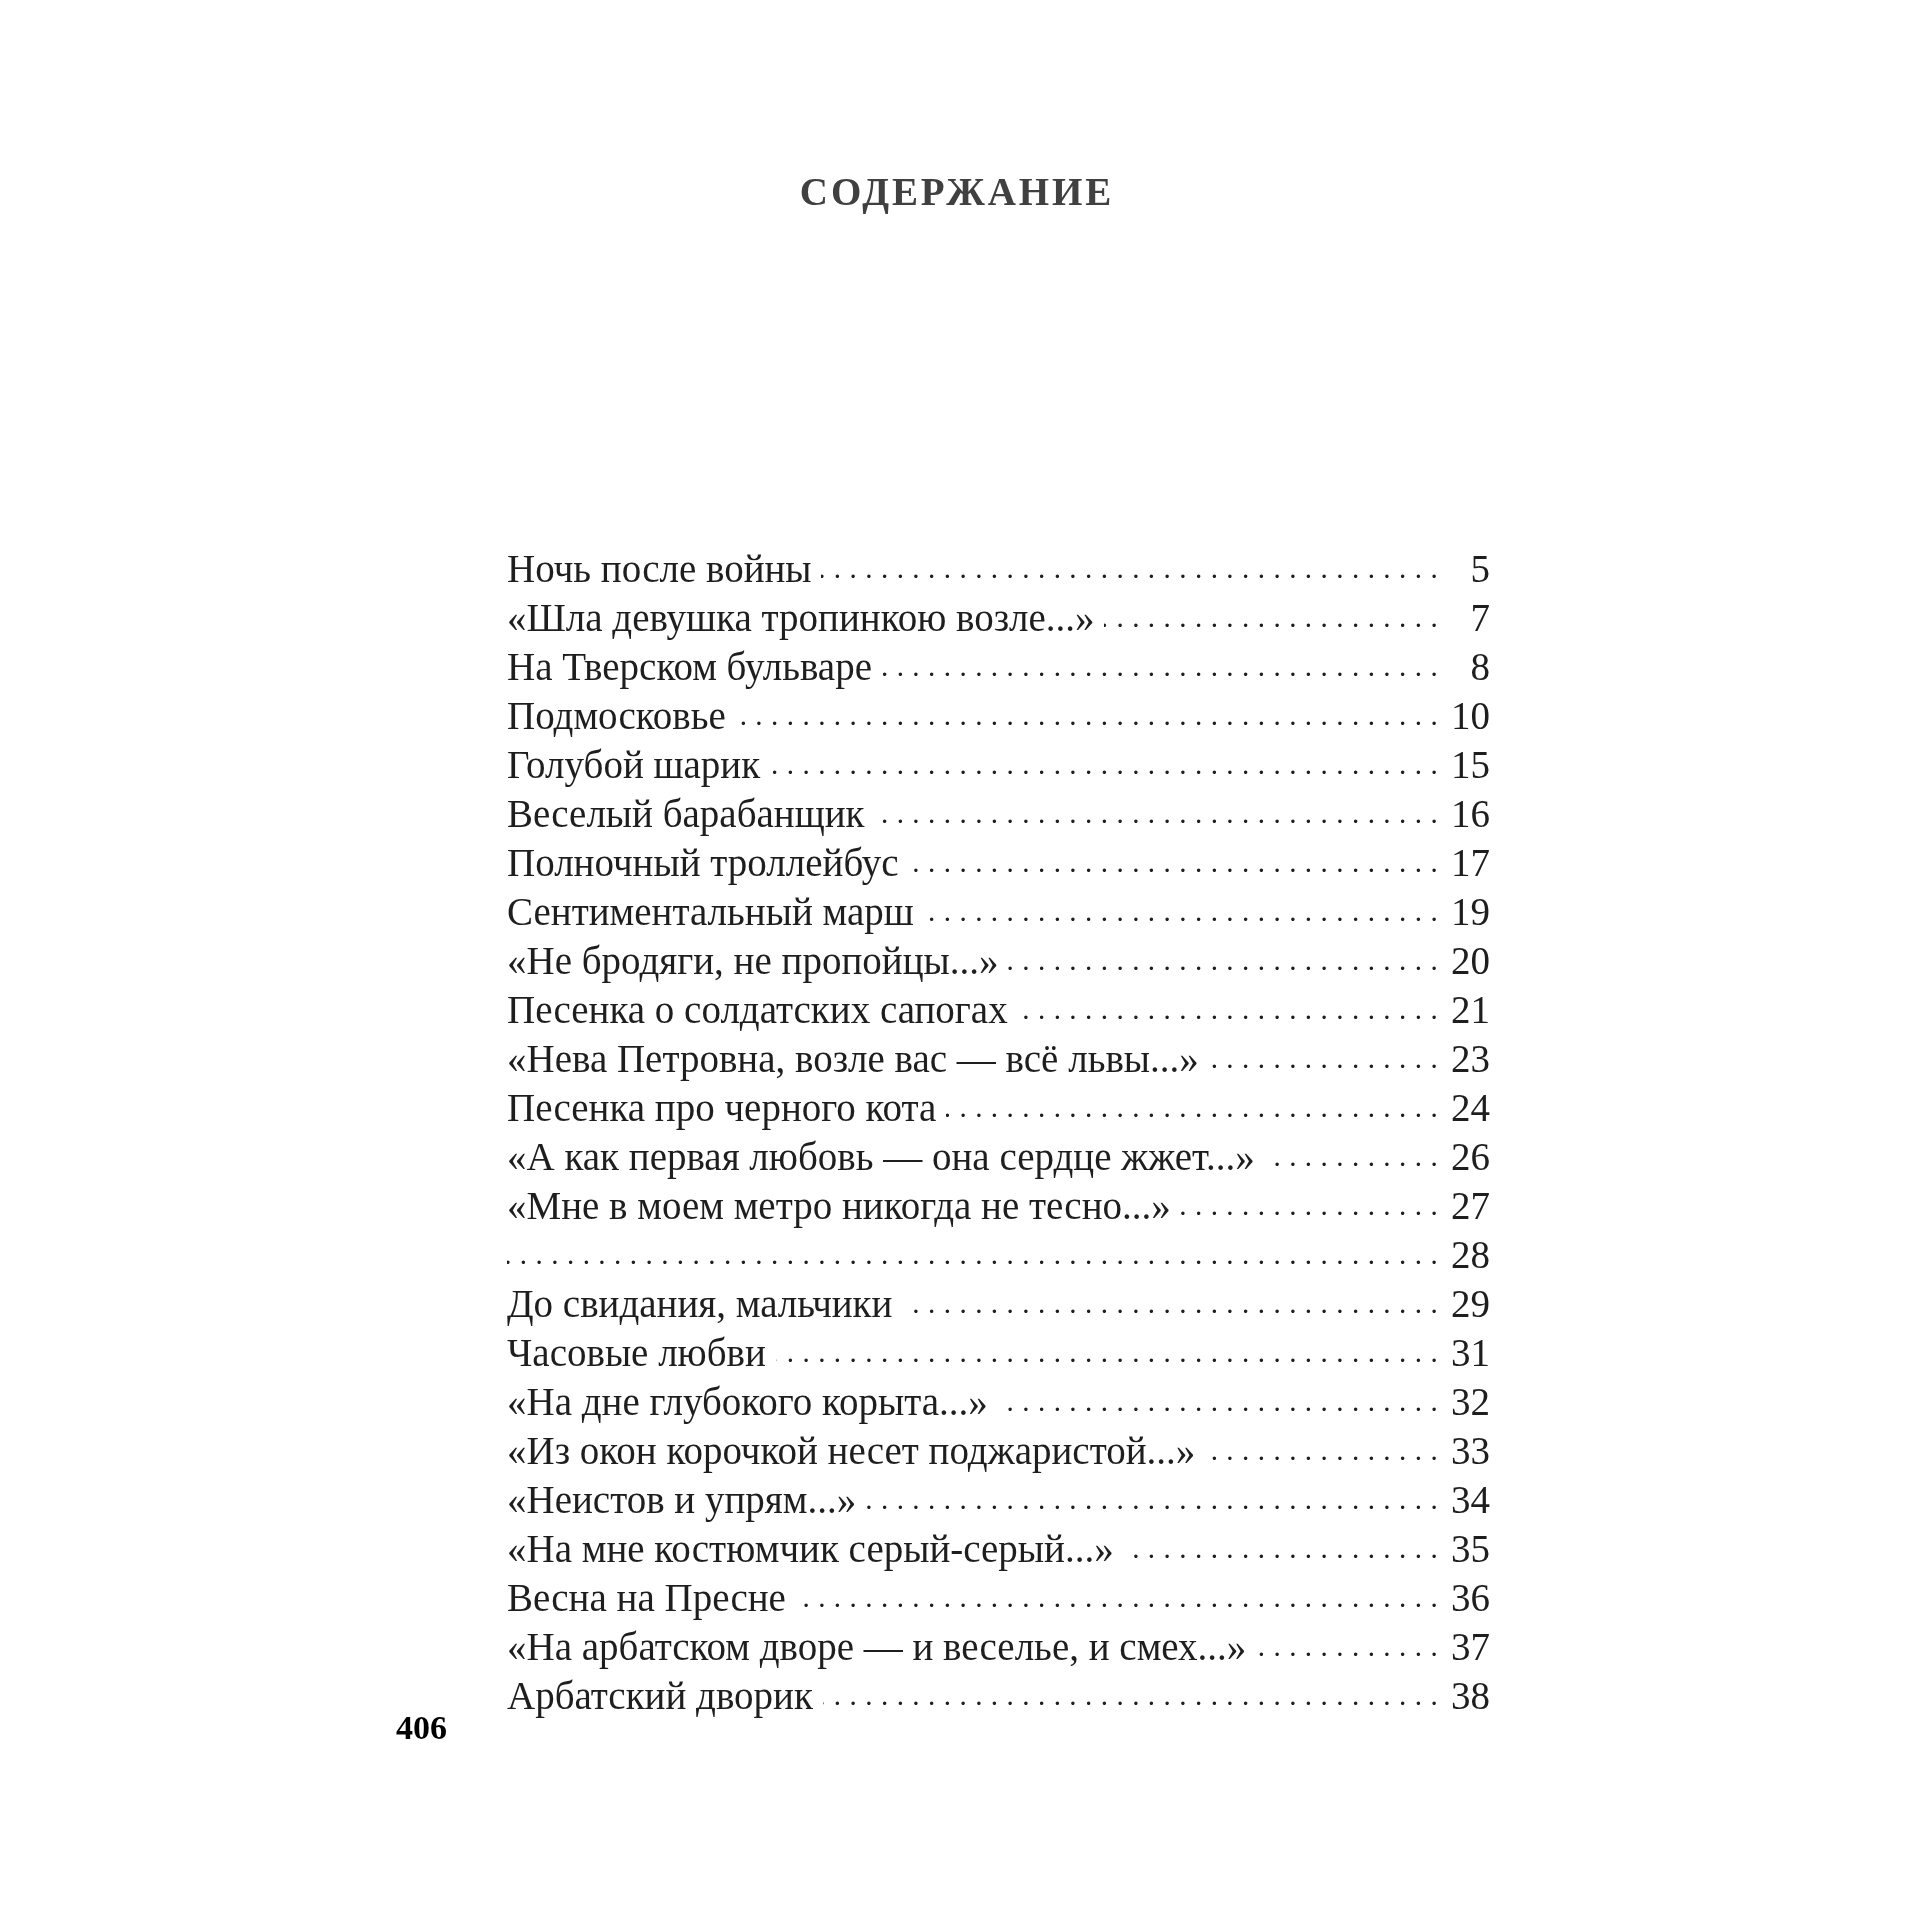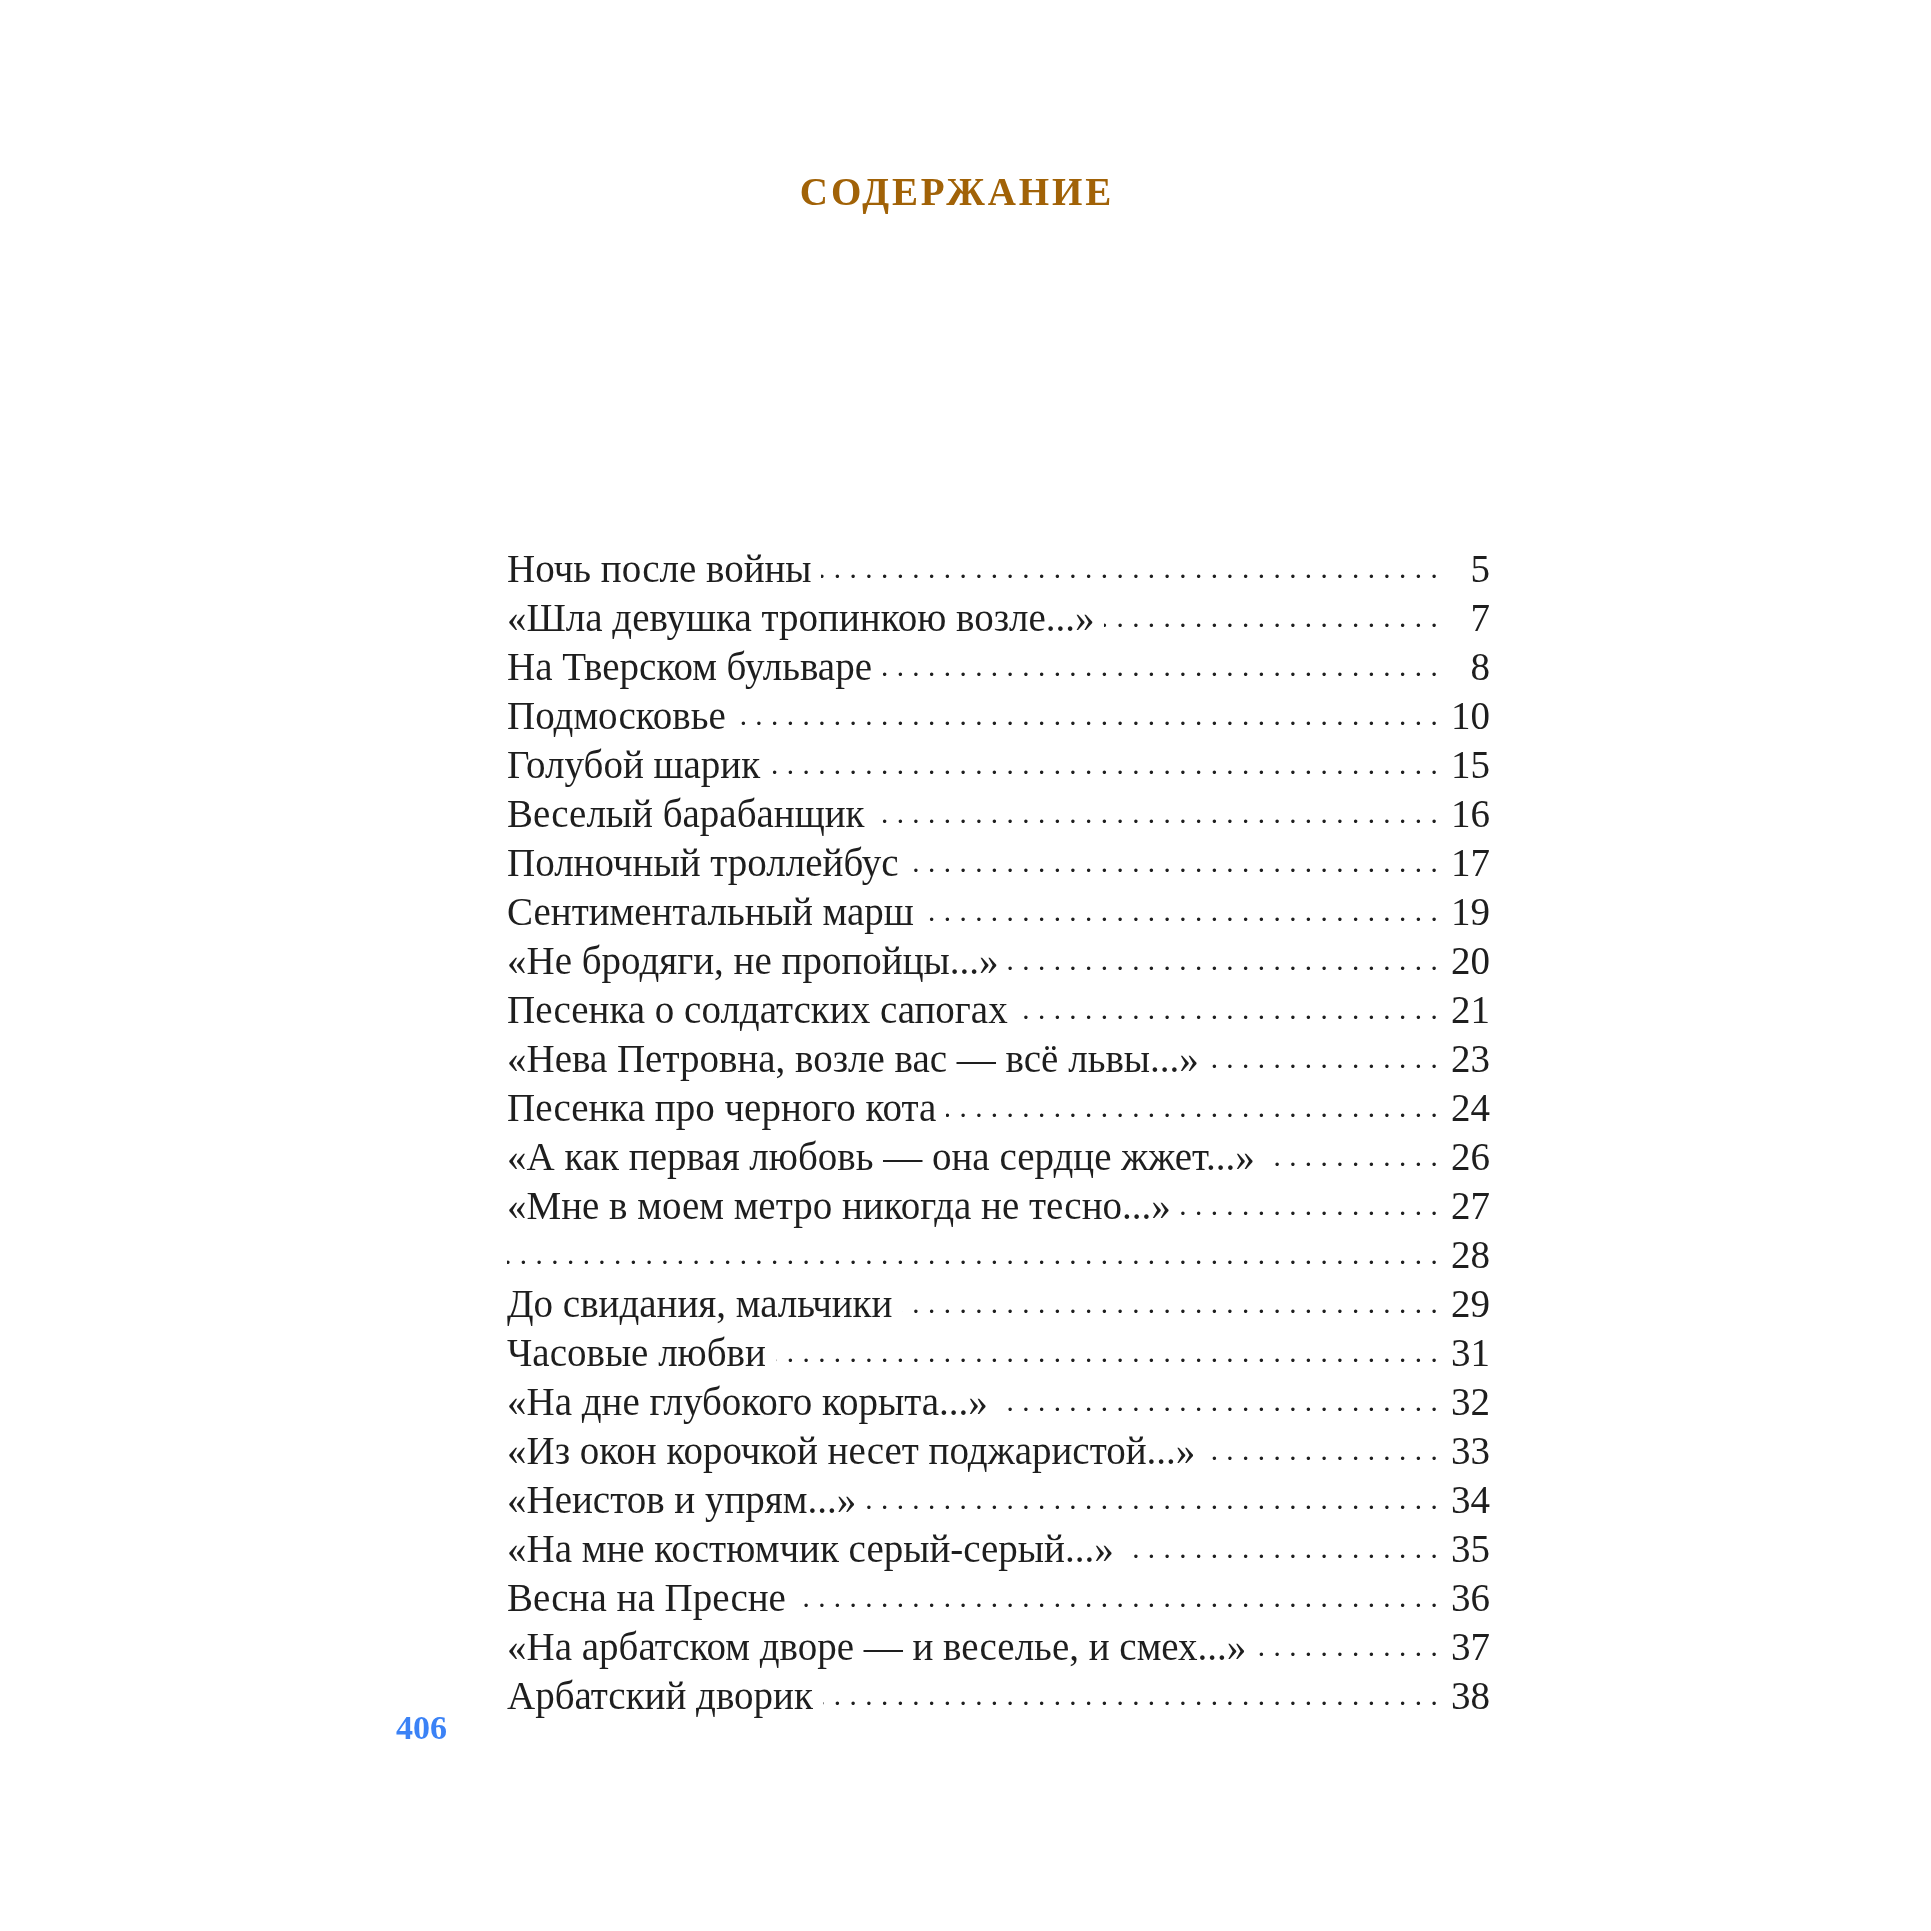--- a/index.html
+++ b/index.html
@@ -17,21 +17,21 @@
     }
     .page-title {
       position: absolute;
       top: 143px;
       left: 0;
       width: 1914px;
       text-align: center;
       font-size: 39px;
       font-weight: bold;
       letter-spacing: 2.9px;
-      color: #a16207;
+      color: #404040;
     }
     .toc {
       position: absolute;
       top: 544px;
       left: 507px;
       width: 983px;
     }
     .toc-row {
       display: flex;
       align-items: flex-end;
@@ -65,21 +65,21 @@
       min-width: 42px;
       text-align: right;
       padding-left: 9.7px;
     }
     .folio {
       position: absolute;
       top: 1709px;
       left: 396px;
       font-size: 34px;
       font-weight: bold;
-      color: #3b82f6;
+      color: #000000;
     }
   </style>
 </head>
 <body>
 
 <h1 class="page-title">СОДЕРЖАНИЕ</h1>
 
 <div class="toc">
   <div class="toc-row">
       <span class="toc-title">Ночь после войны</span>

